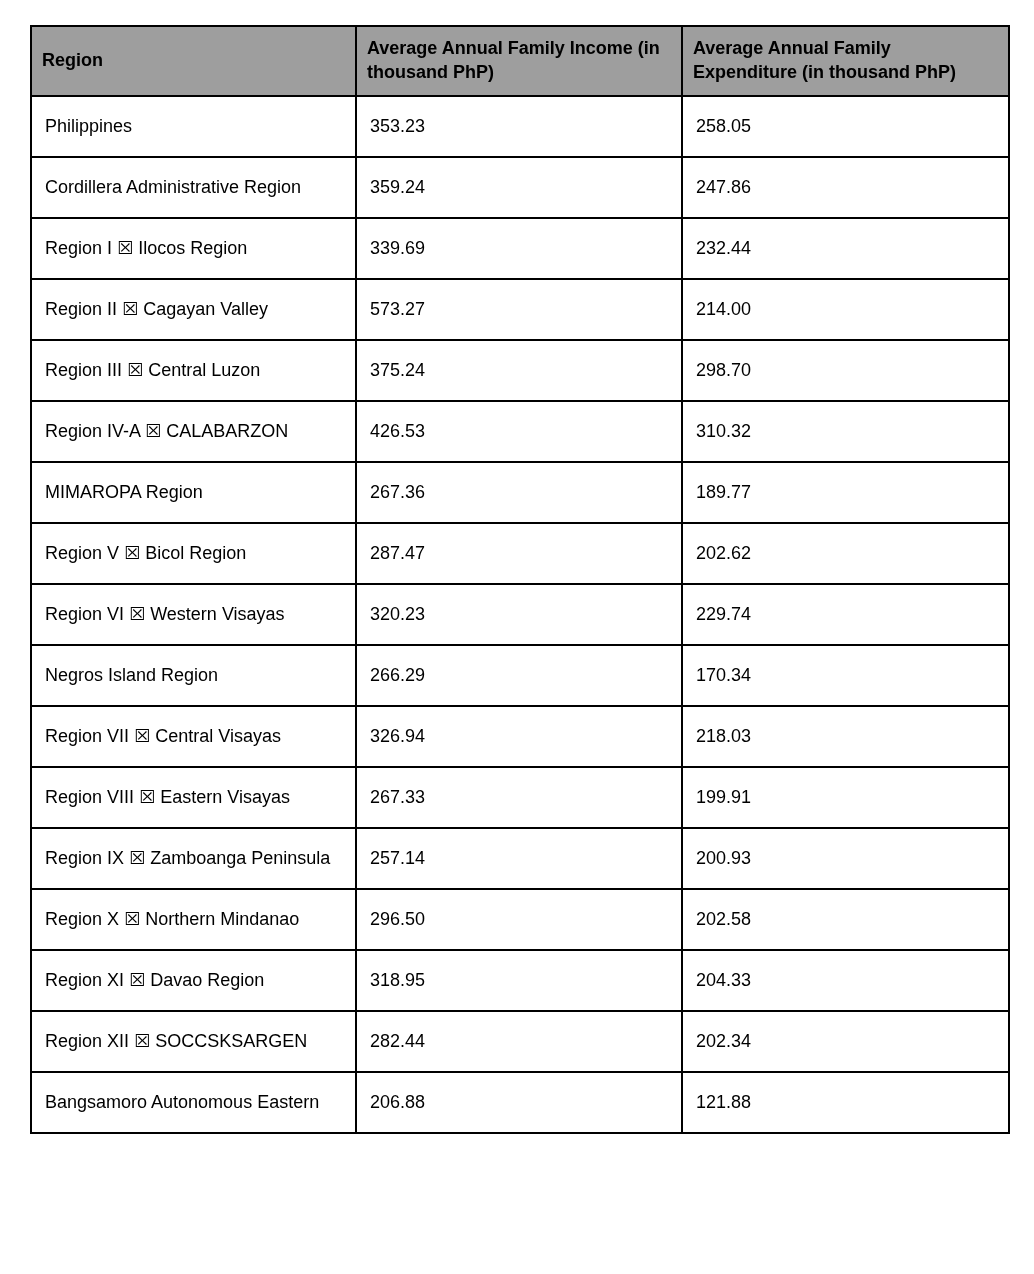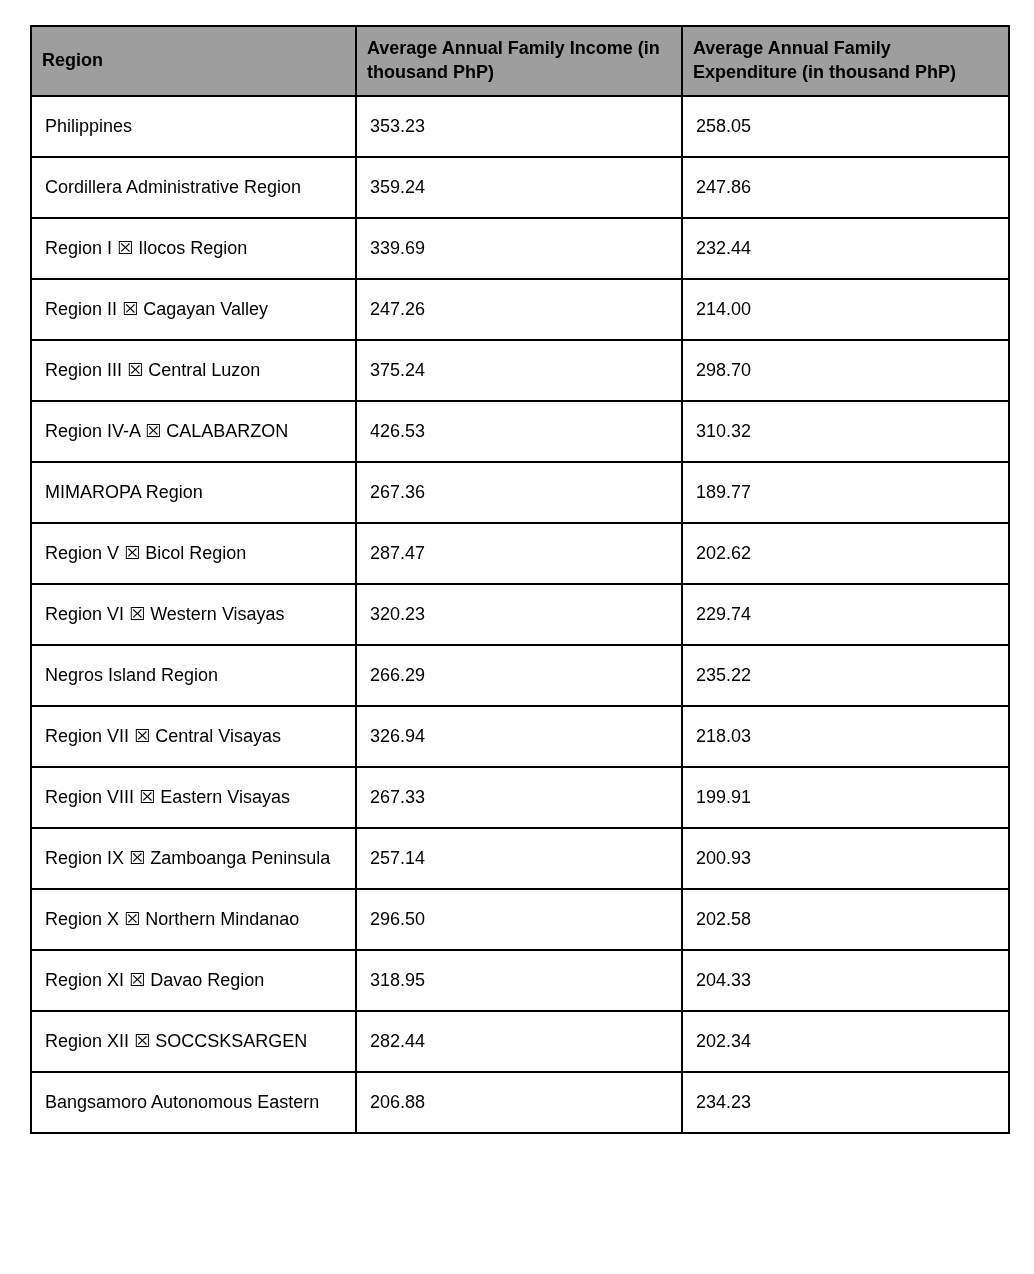--- a/index.html
+++ b/index.html
@@ -91,21 +91,21 @@
   </tr>
 
   <tr>
     <td>Region I ☒ Ilocos Region</td>
     <td>339.69</td>
     <td>232.44</td>
   </tr>
 
   <tr>
     <td>Region II ☒ Cagayan Valley</td>
-    <td>247.26</td>
+    <td>573.27</td>
     <td>214.00</td>
   </tr>
 
   <tr>
     <td>Region III ☒ Central Luzon</td>
     <td>375.24</td>
     <td>298.70</td>
   </tr>
 
   <tr>
@@ -128,21 +128,21 @@
 
   <tr>
     <td>Region VI ☒ Western Visayas</td>
     <td>320.23</td>
     <td>229.74</td>
   </tr>
 
   <tr>
     <td>Negros Island Region</td>
     <td>266.29</td>
-    <td>235.22</td>
+    <td>170.34</td>
   </tr>
 
   <tr>
     <td>Region VII ☒ Central Visayas</td>
     <td>326.94</td>
     <td>218.03</td>
   </tr>
 
   <tr>
     <td>Region VIII ☒ Eastern Visayas</td>
@@ -171,17 +171,17 @@
   <tr>
     <td>Region XII ☒ SOCCSKSARGEN</td>
     <td>282.44</td>
     <td>202.34</td>
   </tr>
 
 
   <tr>
     <td>Bangsamoro Autonomous Eastern</td>
     <td>206.88</td>
-    <td>234.23</td>
+    <td>121.88</td>
   </tr>
 </tbody>
   </table>
 </div>
 
 </body></html>

